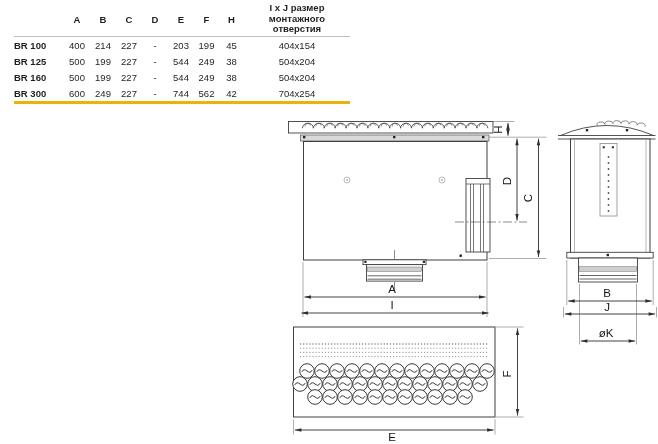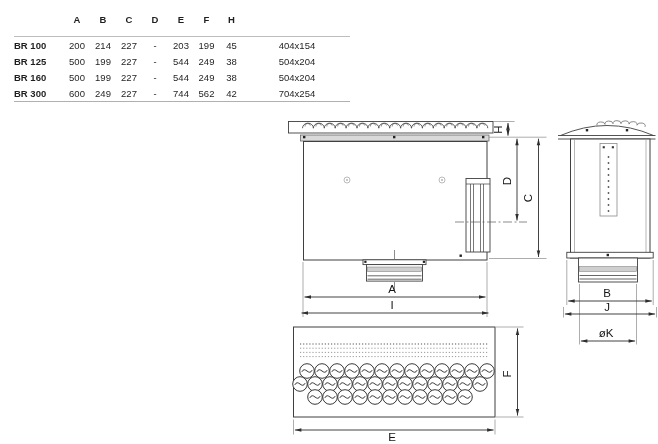--- a/index.html
+++ b/index.html
@@ -2,21 +2,21 @@
 <html><head>
 <meta charset="utf-8">
 <style>
   html,body{margin:0;padding:0;background:#fff;}
   .canvas{position:relative;width:658px;height:444px;background:#fff;overflow:hidden;
           font-family:"Liberation Sans",sans-serif;}
   
   .spec-table{position:absolute;left:14px;top:2px;width:336px;color:#1f1f1f;}
   .thead,.trow{display:grid;grid-template-columns:50px 26px 26px 26px 26px 26px 25px 25px 106px;align-items:center;}
   .thead{height:34px;border-bottom:1px solid #bdbdbd;}
-  .tbody{border-bottom:1px solid #eab308;}
+  .tbody{border-bottom:3px solid #eab308;}
   .trow{height:16px;}
   .cell{font-size:9.5px;line-height:11px;}
   .hdr{font-weight:bold;text-align:center;}
   .ijh{font-weight:bold;text-align:center;line-height:10.5px;display:flex;flex-direction:column;}
   .model{font-weight:bold;text-align:left;}
   .val{text-align:center;}
   
   .dwg{position:absolute;left:0;top:0;}
   .dl{font:11.5px "Liberation Sans",sans-serif;fill:#141414;}
 </style>
@@ -28,25 +28,30 @@
   <div class="spec-table">
     <div class="thead">
       <div class="cell"></div>
       <div class="cell hdr">A</div>
       <div class="cell hdr">B</div>
       <div class="cell hdr">C</div>
       <div class="cell hdr">D</div>
       <div class="cell hdr">E</div>
       <div class="cell hdr">F</div>
       <div class="cell hdr">H</div>
+      <div class="cell ijh">
+        <span>I x J размер</span>
+        <span>монтажного</span>
+        <span>отверстия</span>
+      </div>
     </div>
     <div class="tbody" id="spec-table-body">
         <div class="trow">
           <div class="cell model">BR 100</div>
-          <div class="cell val">200</div>
+          <div class="cell val">400</div>
           <div class="cell val">214</div>
           <div class="cell val">227</div>
           <div class="cell val">-</div>
           <div class="cell val">203</div>
           <div class="cell val">199</div>
           <div class="cell val">45</div>
           <div class="cell val">404x154</div>
         </div>
         <div class="trow">
           <div class="cell model">BR 125</div>

